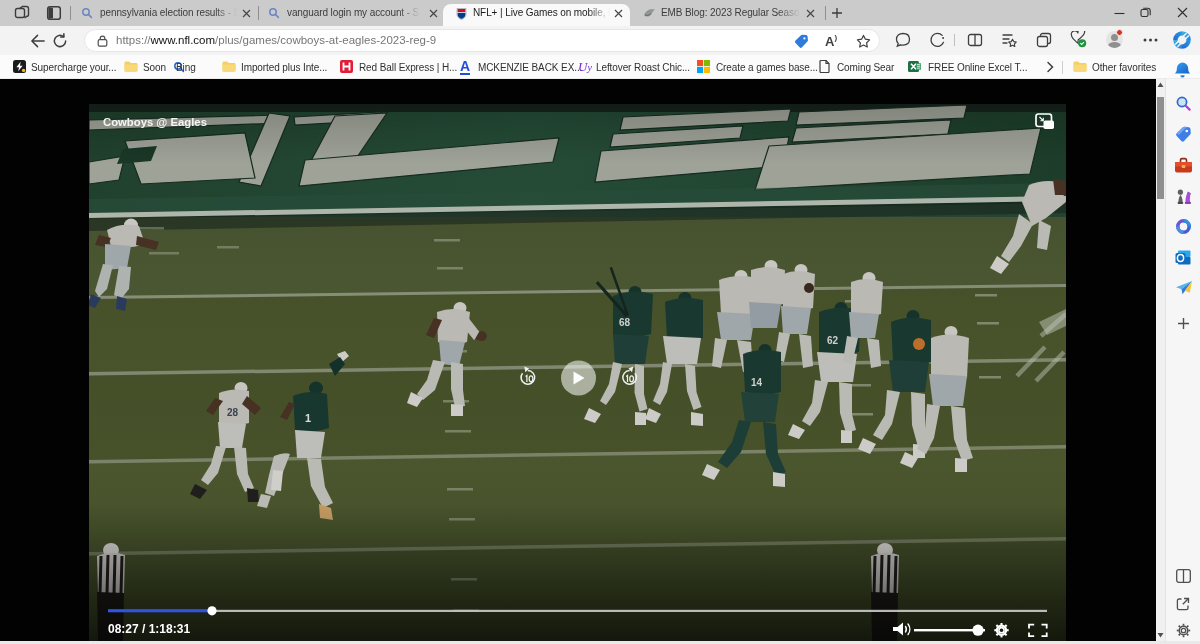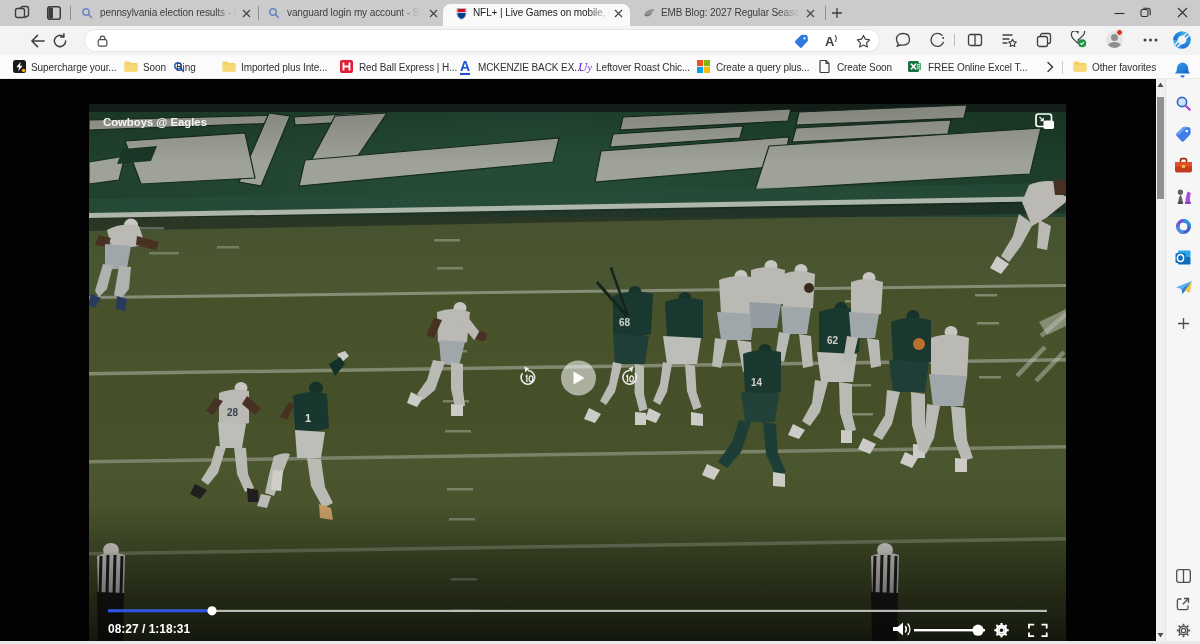--- a/index.html
+++ b/index.html
@@ -76,21 +76,21 @@
     </svg>
     <div class="abs tabtxt fade" style="left:473px;top:6.5px;width:140px;color:#1b1b1b">NFL+ | Live Games on mobile, NF</div>
     <svg class="abs closex" style="left:614px;top:8.5px" viewBox="0 0 9 9">
       <path d="M1 1 L8 8 M8 1 L1 8" stroke="#474747" stroke-width="1.2"></path>
     </svg>
 
     <svg class="abs" style="left:643px;top:7px" width="13" height="13" viewBox="0 0 13 13">
       <path d="M1 8 C3 3 7 1.5 12 2.5 C10 4 9.5 5 8.5 7 C6 10.5 3 10 1 8 z" fill="#8f9693"></path>
       <path d="M2 8.2 C4.5 8.8 6.5 8.2 8 6.5" fill="none" stroke="#5a625e" stroke-width="0.8"></path>
     </svg>
-    <div class="abs tabtxt fade" style="left:661px;top:6.5px;width:142px">EMB Blog: 2027 Regular Season</div>
+    <div class="abs tabtxt fade" style="left:661px;top:6.5px;width:142px">EMB Blog: 2023 Regular Season</div>
     <svg class="abs closex" style="left:806px;top:8.5px" viewBox="0 0 9 9">
       <path d="M1 1 L8 8 M8 1 L1 8" stroke="#474747" stroke-width="1.2"></path>
     </svg>
     <div class="abs tabsep" style="left:825px"></div>
     <svg class="abs" style="left:831px;top:7px" width="12" height="12" viewBox="0 0 12 12">
       <path d="M6 1 V11 M1 6 H11" stroke="#3c3c3c" stroke-width="1.3"></path>
     </svg>
 
     <svg class="abs" style="left:1114px;top:8px" width="11" height="11" viewBox="0 0 11 11">
       <path d="M0.5 5.5 H10.5" stroke="#303030" stroke-width="1.1"></path>
@@ -113,20 +113,21 @@
       <path d="M14.5 8.5 a6 6 0 1 1 -2.1-4.6" fill="none" stroke="#3f3f3f" stroke-width="1.6" stroke-linecap="round"></path>
       <path d="M12.6 0.8 v3.4 h-3.4" fill="none" stroke="#3f3f3f" stroke-width="1.6" stroke-linecap="round" stroke-linejoin="round"></path>
     </svg>
   </div>
   <div class="abs" id="pill">
 
     <svg class="abs" style="left:12px;top:5px" width="11" height="12" viewBox="0 0 11 12">
       <rect x="1.2" y="4.6" width="8.6" height="6.6" rx="1.4" fill="none" stroke="#4d4d4d" stroke-width="1.2"></rect>
       <path d="M3.2 4.6 V3.4 a2.3 2.3 0 0 1 4.6 0 V4.6" fill="none" stroke="#4d4d4d" stroke-width="1.2"></path>
     </svg>
+    <div class="abs url" style="left:31px;top:4px">https://<b>www.nfl.com</b>/plus/games/cowboys-at-eagles-2023-reg-9</div>
 
     <svg class="abs" style="left:709px;top:4px" width="15" height="15" viewBox="0 0 15 15">
       <path d="M1.5 6.5 L7 1.2 a1.8 1.8 0 0 1 1.4-.5 l3.8.3 a1.6 1.6 0 0 1 1.4 1.4 l.3 3.8 a1.8 1.8 0 0 1 -.5 1.4 L8 13.3 a1.7 1.7 0 0 1 -2.4 0 L1.5 8.9 a1.7 1.7 0 0 1 0-2.4 z" fill="#2f7bdb"></path>
       <circle cx="10.4" cy="4.4" r="1.1" fill="#fff"></circle>
     </svg>
 
     <div class="abs" style="left:740px;top:3px;width:16px;height:16px;color:#3f3f3f;font-size:13px;font-weight:bold;">A<span style="font-size:8px;vertical-align:6px">)</span></div>
 
     <svg class="abs" style="left:771px;top:4px" width="15" height="15" viewBox="0 0 15 15">
       <path d="M7.5 1.4 l1.9 3.8 4.2.6 -3 3 .7 4.2 -3.8-2 -3.8 2 .7-4.2 -3-3 4.2-.6 z" fill="none" stroke="#3f3f3f" stroke-width="1.2" stroke-linejoin="round"></path>
@@ -217,26 +218,26 @@
     <div class="abs" style="left:460px;top:4px;font-size:14px;font-weight:bold;color:#1f4fd8;border-bottom:2px solid #1f4fd8;line-height:14px;">A</div>
     <div class="abs bk" style="left:478px;top:7px">MCKENZIE BACK EX...</div>
     <div class="abs" style="left:578px;top:4px;font-family:'Liberation Serif',serif;font-style:italic;font-size:13px;color:#6d28d9;">U<span style="font-size:10px">y</span></div>
     <div class="abs bk" style="left:596px;top:7px">Leftover Roast Chic...</div>
     <svg class="abs" style="left:697px;top:5px" width="13" height="13" viewBox="0 0 13 13">
       <rect x="0" y="0" width="6.1" height="6.1" fill="#f25022"></rect>
       <rect x="6.9" y="0" width="6.1" height="6.1" fill="#7fba00"></rect>
       <rect x="0" y="6.9" width="6.1" height="6.1" fill="#00a4ef"></rect>
       <rect x="6.9" y="6.9" width="6.1" height="6.1" fill="#ffb900"></rect>
     </svg>
-    <div class="abs bk" style="left:716px;top:7px">Create a query plus...</div>
+    <div class="abs bk" style="left:716px;top:7px">Create a games base...</div>
     <svg class="abs" style="left:819px;top:5px" width="11" height="13" viewBox="0 0 11 13">
       <path d="M1 1.5 a1 1 0 0 1 1-1 h5 l3 3 v8 a1 1 0 0 1 -1 1 h-7 a1 1 0 0 1 -1-1 z" fill="none" stroke="#3f3f3f" stroke-width="1.2"></path>
       <path d="M7 0.5 v3 h3" fill="none" stroke="#3f3f3f" stroke-width="1.2"></path>
     </svg>
-    <div class="abs bk" style="left:837px;top:7px">Create Soon</div>
+    <div class="abs bk" style="left:837px;top:7px">Coming Sear</div>
     <svg class="abs" style="left:908px;top:5px" width="13" height="13" viewBox="0 0 13 13">
       <rect x="0" y="1" width="11" height="11" rx="1.5" fill="#1d7044"></rect>
       <path d="M3 3.8 l5 5.4 M8 3.8 l-5 5.4" stroke="#fff" stroke-width="1.6"></path>
       <rect x="8.2" y="3.2" width="4.8" height="6.6" fill="#3da56b"></rect>
       <path d="M9 4.6 h3.2 M9 6.4 h3.2 M9 8.2 h3.2" stroke="#fff" stroke-width="0.7"></path>
     </svg>
     <div class="abs bk" style="left:928px;top:7px">FREE Online Excel T...</div>
     <svg class="abs" style="left:1046px;top:6px" width="8" height="12" viewBox="0 0 8 12">
       <path d="M2 1.5 L6.5 6 L2 10.5" fill="none" stroke="#3f3f3f" stroke-width="1.5" stroke-linecap="round"></path>
     </svg>

